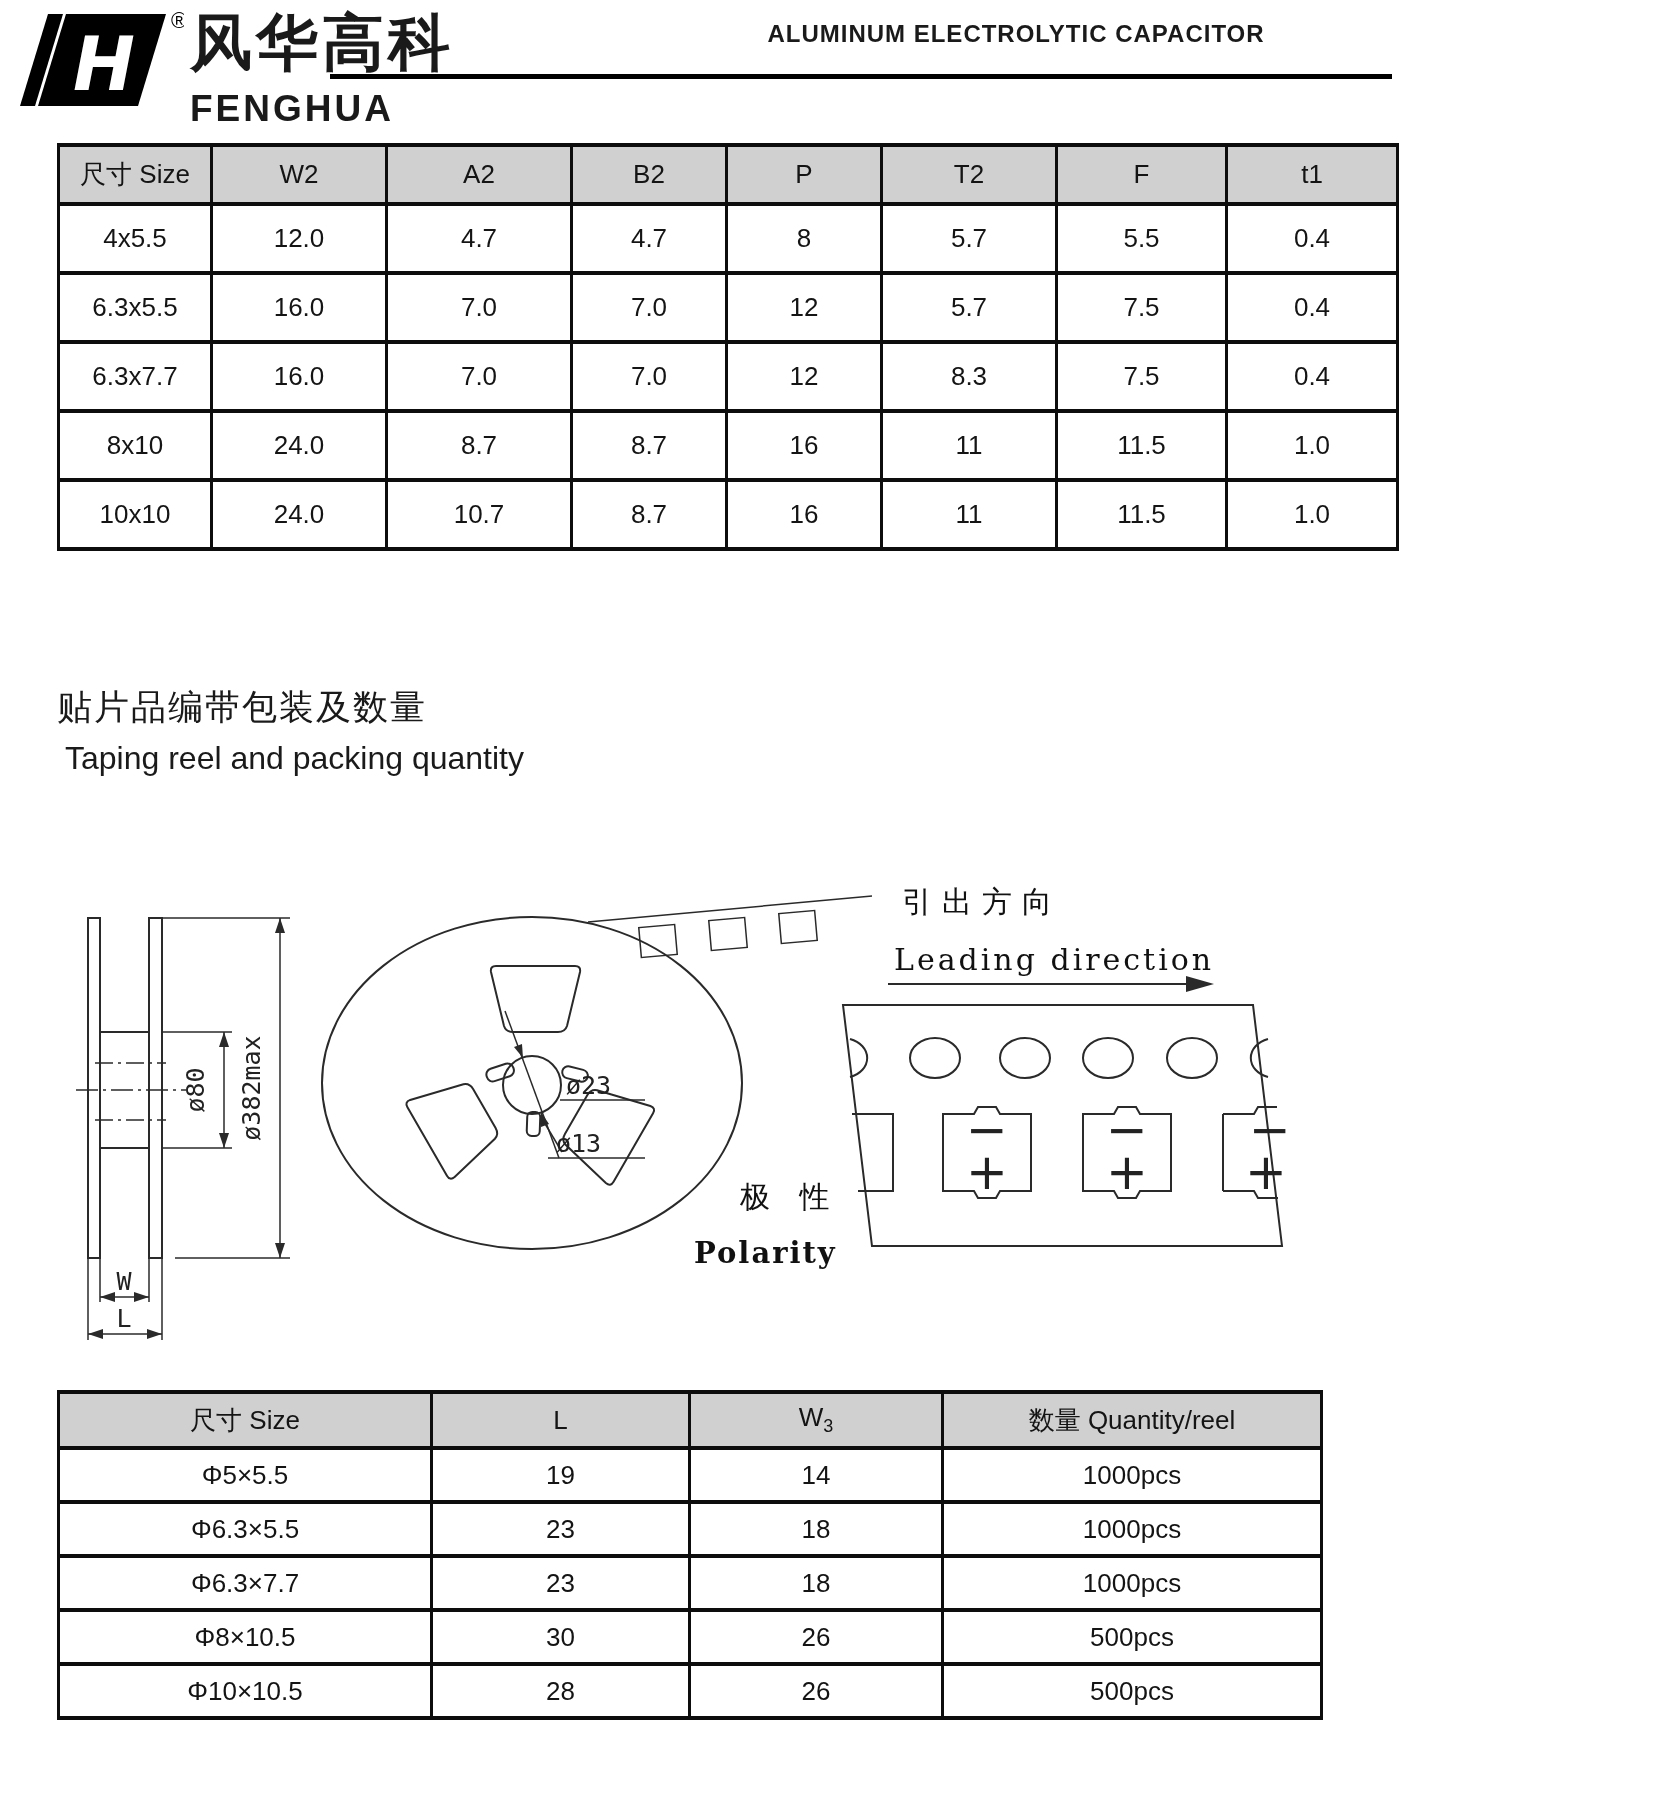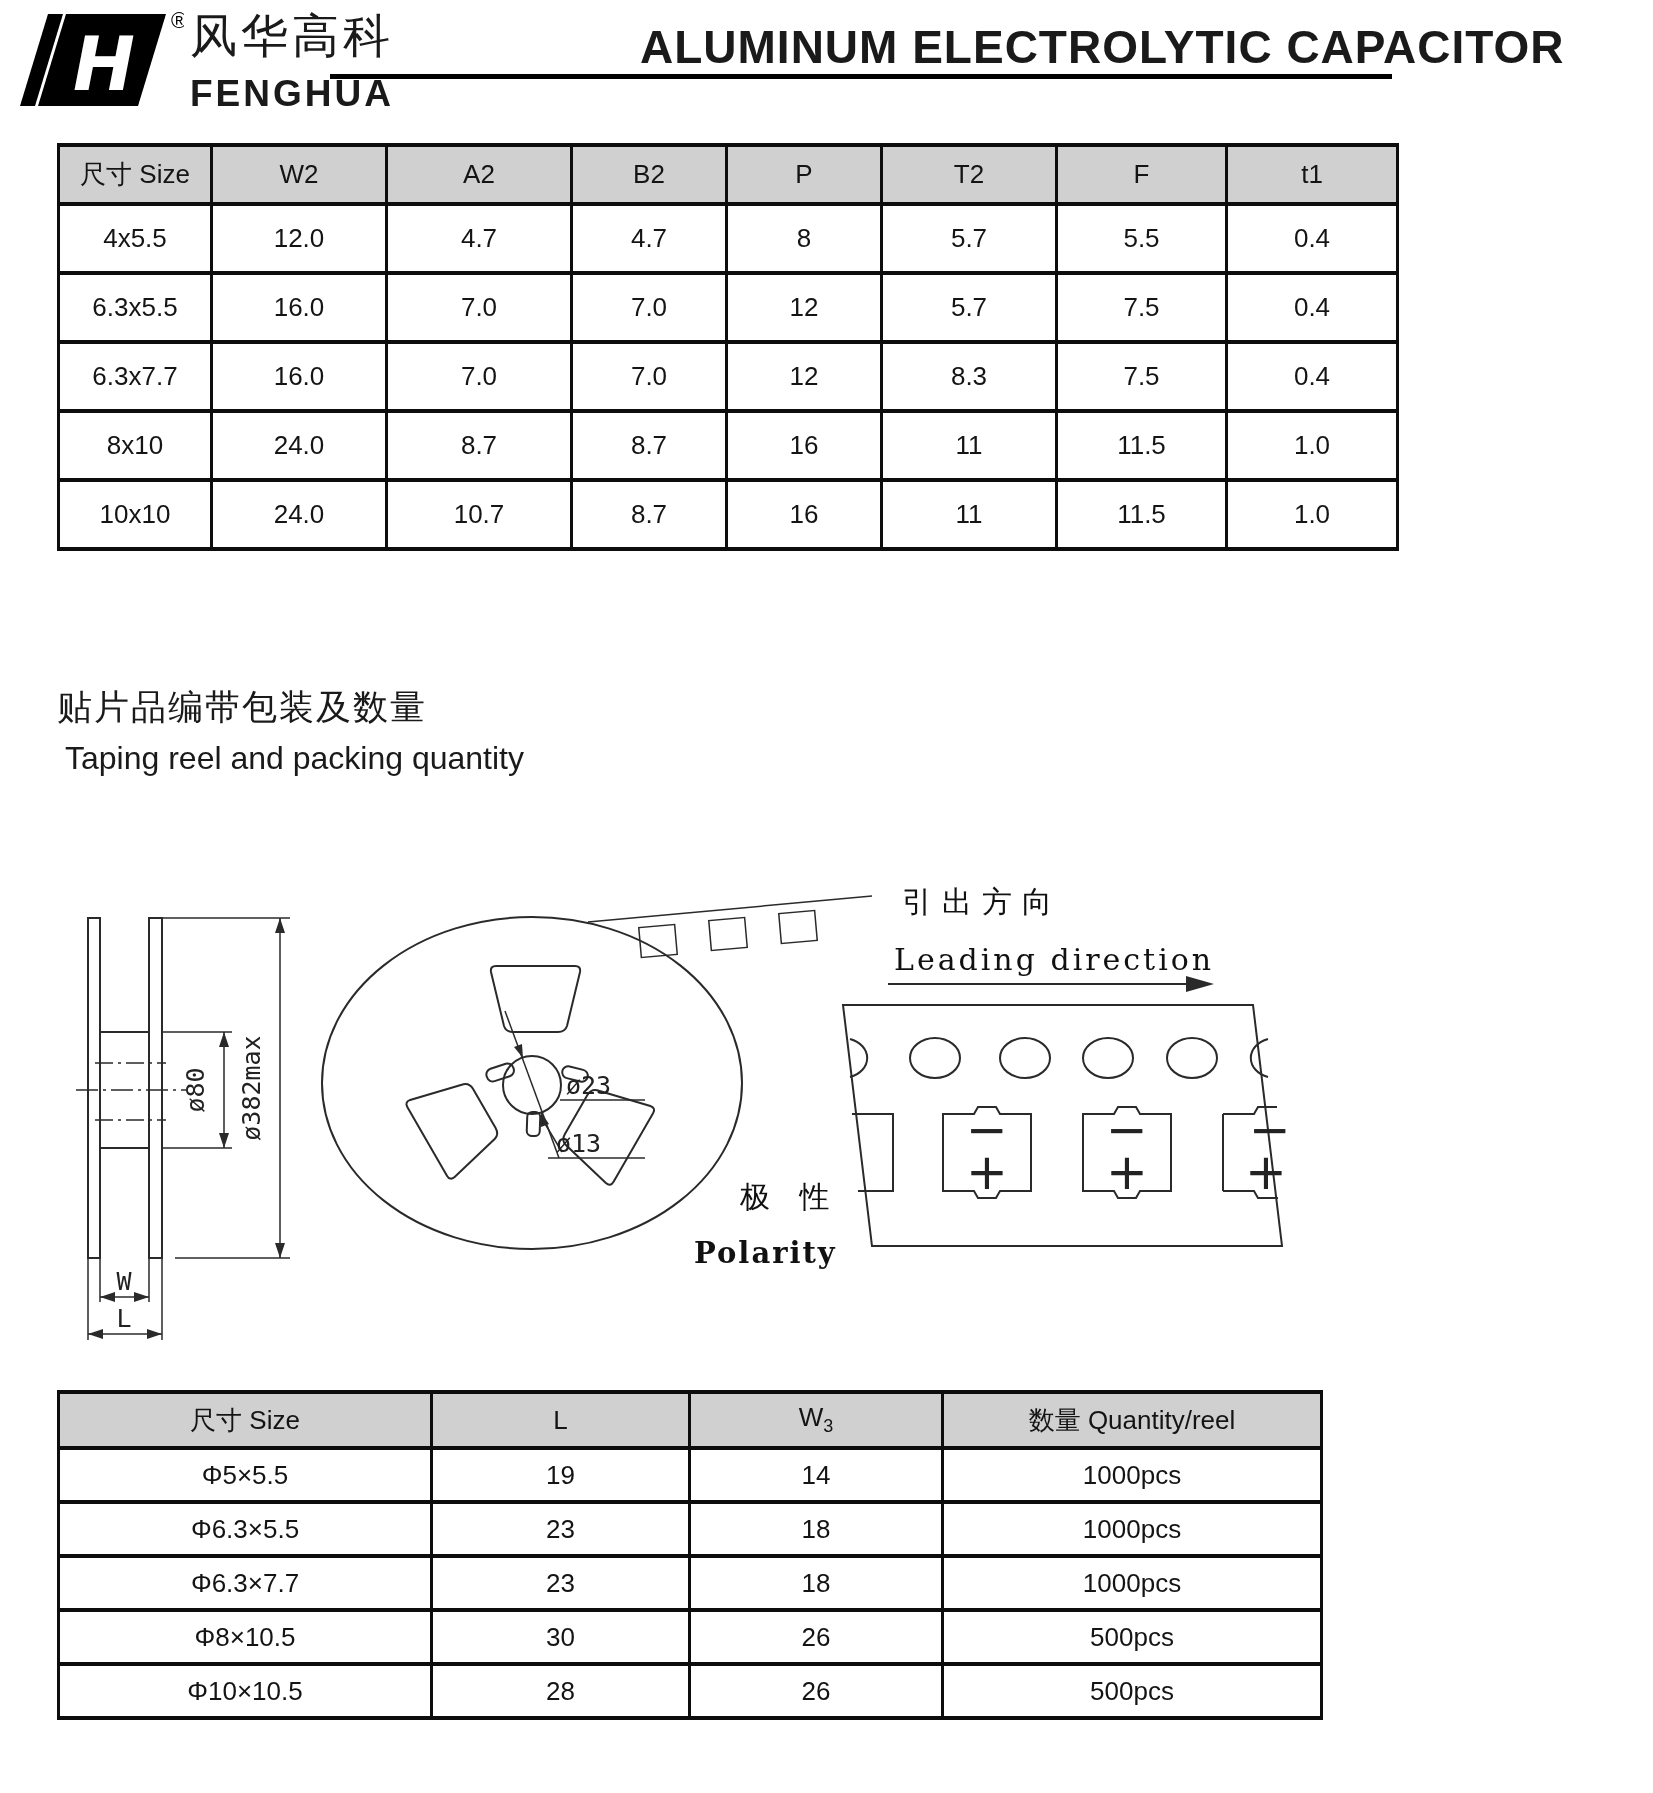--- a/index.html
+++ b/index.html
@@ -1,22 +1,22 @@
 <!DOCTYPE html>
 <html><head>
 <meta charset="utf-8">
 <style>
   html,body{margin:0;padding:0;background:#ffffff;}
   body{width:1653px;height:1793px;position:relative;font-family:"Liberation Sans",sans-serif;color:#1a1a1a;overflow:hidden;}
   .abs{position:absolute;}
 
   
-  .brand-cn{font-size:47px;font-weight:normal;letter-spacing:4px;line-height:1;}
+  .brand-cn{font-size:62px;font-weight:bold;letter-spacing:4px;line-height:1;}
   .brand-en{font-size:37px;font-weight:bold;letter-spacing:3px;line-height:1;margin-top:16px;}
-  .page-title{font-size:46px;font-weight:bold;letter-spacing:1px;text-align:center;white-space:nowrap;}
+  .page-title{font-size:24px;font-weight:bold;letter-spacing:1px;text-align:center;white-space:nowrap;}
   .title-rule{background:#000;height:5px;}
 
   
   table{border-collapse:collapse;table-layout:fixed;background:#fff;}
   th,td{border-left:3px solid #0d0d0d;border-right:3px solid #0d0d0d;
         border-top:4px solid #0d0d0d;border-bottom:4px solid #0d0d0d;
         text-align:center;vertical-align:middle;font-size:26px;font-weight:normal;
         font-family:"Liberation Sans",sans-serif;color:#141414;}
   thead th{background:#d0d0d0;margin-left:11px;}
   .t1{width:1339px;}

